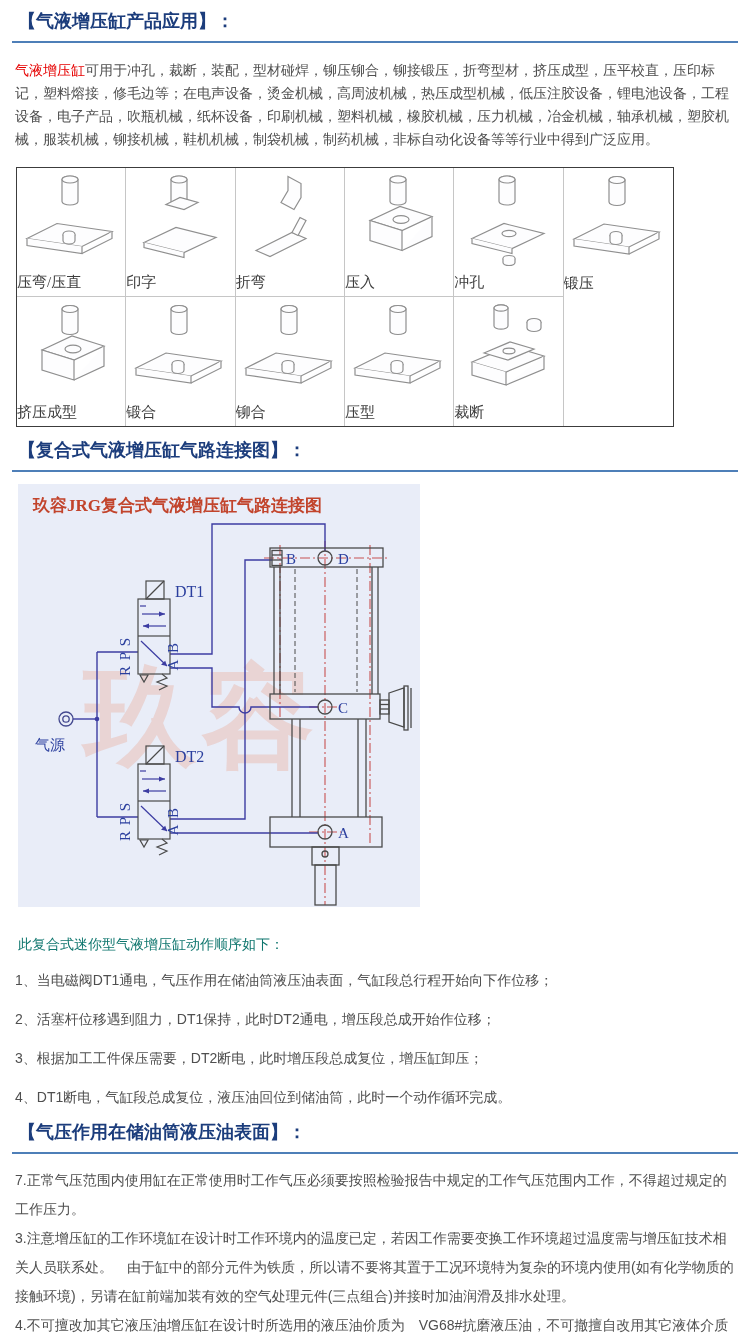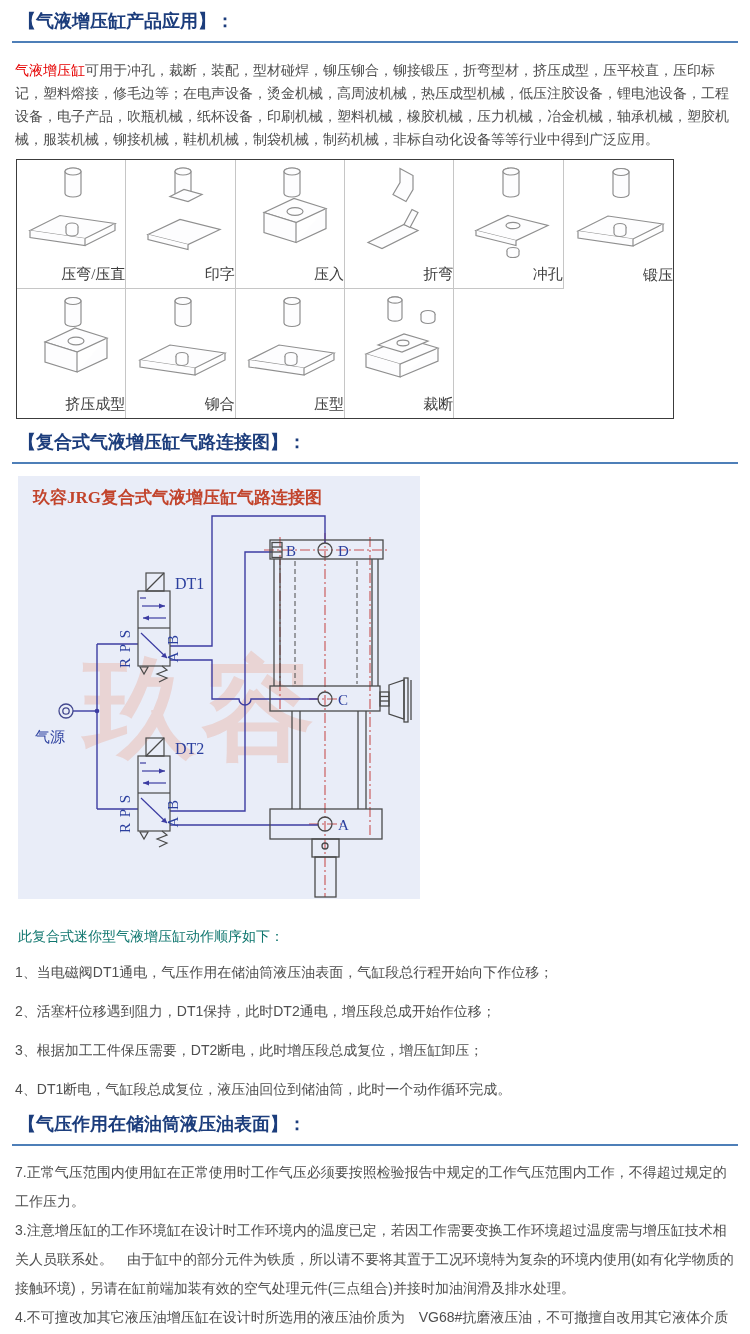--- a/index.html
+++ b/index.html
@@ -1,22 +1,22 @@
 <!DOCTYPE html>
 <html><head>
 <meta charset="utf-8">
 <style>
   html,body{margin:0;padding:0;background:#ffffff;}
   body{width:750px;height:1334px;overflow:hidden;font-family:"Liberation Sans","DejaVu Sans",sans-serif;}
   .sec-title{font-size:18px;font-weight:bold;color:#1c3d7c;margin:0;padding:10px 0 0 18px;line-height:22px;}
   .rule{border:0;height:2px;background:#4e7fb8;margin:9px 12px 0 12px;}
-  .intro{margin:16px 15px 8px 15px;font-size:14px;line-height:23px;color:#4f4f4f;}
+  .intro{margin:16px 15px 16px 15px;font-size:14px;line-height:23px;color:#4f4f4f;}
   .lead-red{color:#e60000;}
   .app-grid{margin:8px 0 0 16px;width:656px;border:1px solid #3c3c3c;display:grid;grid-template-columns:repeat(6,1fr);background:#fff;}
-  .cell{height:129px;border-right:1px solid #c6c6c6;display:flex;flex-direction:column;align-items:flex-end;justify-content:flex-end;padding-bottom:5px;box-sizing:border-box;}
+  .cell{height:129px;border-right:1px solid #c6c6c6;display:flex;flex-direction:column;align-items:flex-start;justify-content:flex-end;padding-bottom:5px;box-sizing:border-box;}
   .cell:nth-child(6n){border-right:0;}
   .cell.r1{border-bottom:1px solid #c6c6c6;}
   .cell .caption{font-family:"Liberation Serif","DejaVu Serif",serif;font-size:15px;color:#3d3d3d;line-height:18px;}
   .cell svg{flex:1 1 auto;}
   .diagram{position:relative;margin:12px 0 0 18px;width:402px;height:423px;background:#e9edf8;}
   .seq-intro{margin:27px 15px 0 18px;font-size:14px;color:#0f766e;line-height:20px;}
   .seq-item{margin:19px 15px 0 15px;font-size:14px;color:#4f4f4f;line-height:20px;}
   .notes{margin:12px 10px 0 15px;}
   .note{margin:0;font-size:14px;color:#4f4f4f;line-height:29px;}
   svg text{font-family:"Liberation Serif","DejaVu Serif",serif;}
@@ -96,47 +96,53 @@
     <span class="caption">压弯/压直</span>
   </div>
   <div class="cell r1">
     <svg width="105" height="100" viewBox="0 0 105 100">
         <use href="#ico-plate"></use>
       </svg>
     <span class="caption">印字</span>
   </div>
   <div class="cell r1">
     <svg width="105" height="100" viewBox="0 0 105 100">
+        <use href="#ico-bend"></use>
+      </svg>
+    <span class="caption">折弯</span>
+  </div>
+  <div class="cell r1">
+    <svg width="105" height="100" viewBox="0 0 105 100">
         <use href="#ico-block"></use>
       </svg>
     <span class="caption">压入</span>
   </div>
   <div class="cell r1">
     <svg width="105" height="100" viewBox="0 0 105 100">
-        <use href="#ico-bend"></use>
-      </svg>
-    <span class="caption">折弯</span>
-  </div>
-  <div class="cell r1">
-    <svg width="105" height="100" viewBox="0 0 105 100">
         <use href="#ico-plate-hole"></use>
       </svg>
     <span class="caption">冲孔</span>
   </div>
   <div class="cell">
     <svg width="105" height="100" viewBox="0 0 105 100">
         <use href="#ico-bar"></use>
       </svg>
     <span class="caption">锻压</span>
   </div>
   <div class="cell">
     <svg width="105" height="100" viewBox="0 0 105 100">
         <use href="#ico-block"></use>
       </svg>
     <span class="caption">挤压成型</span>
+  </div>
+  <div class="cell">
+    <svg width="105" height="100" viewBox="0 0 105 100">
+        <use href="#ico-bar"></use>
+      </svg>
+    <span class="caption">锻合</span>
   </div>
   <div class="cell">
     <svg width="105" height="100" viewBox="0 0 105 100">
         <use href="#ico-bar"></use>
       </svg>
     <span class="caption">铆合</span>
   </div>
   <div class="cell">
     <svg width="105" height="100" viewBox="0 0 105 100">
         <use href="#ico-bar"></use>

